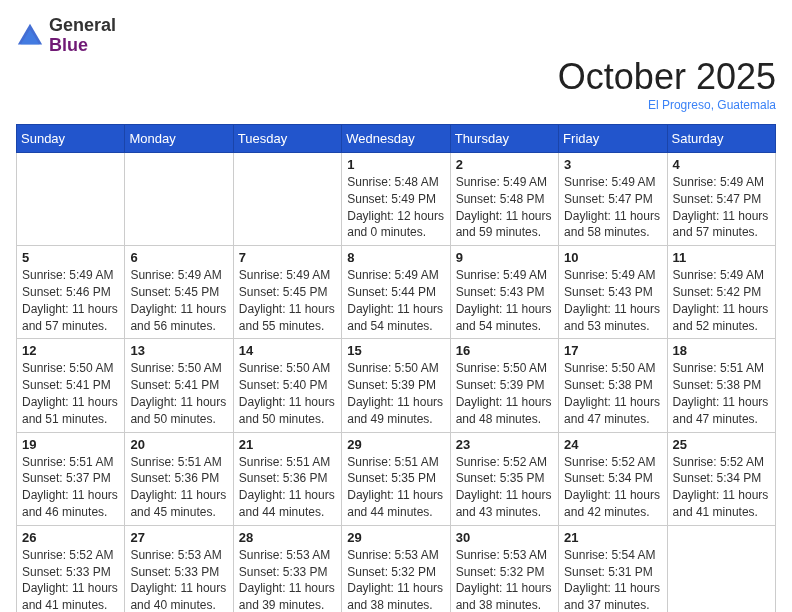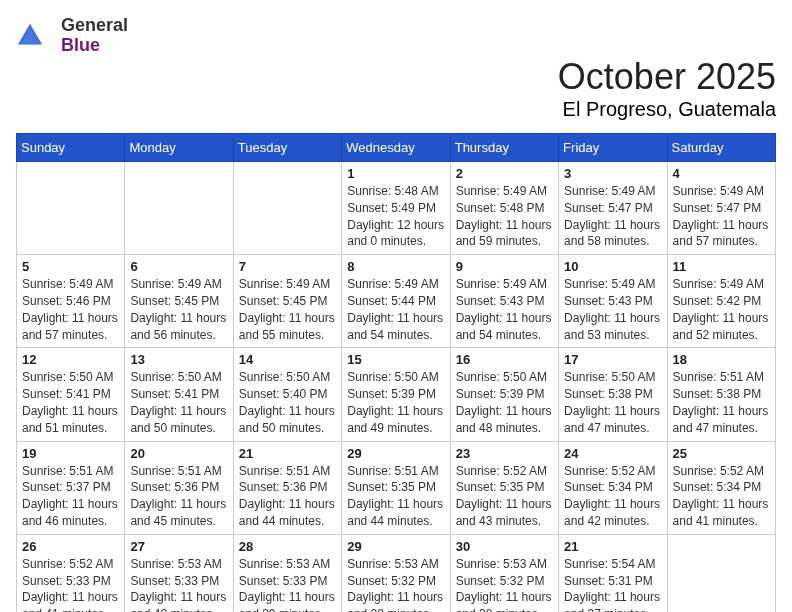--- a/index.html
+++ b/index.html
@@ -12,21 +12,21 @@
     }
     .header {
       display: flex;
       align-items: flex-start;
       justify-content: space-between;
       margin-bottom: 12px;
     }
     .logo {
       display: flex;
       align-items: center;
-      gap: 17px;
+      gap: 5px;
     }
     .logo-text {
       display: flex;
       flex-direction: column;
       line-height: 1.1;
     }
     .logo-general {
       font-size: 18px;
       font-weight: bold;
       color: #333;
@@ -43,22 +43,22 @@
     .title-block {
       text-align: right;
     }
     .month-title {
       font-size: 36px;
       font-weight: 300;
       color: #222;
       margin-top: 40px;
     }
     .subtitle {
-      font-size: 20px;
-      color: #000000;
+      font-size: 12px;
+      color: #3b82f6;
       text-align: right;
     }
     .calendar {
       width: 100%;
       border-collapse: collapse;
       border: 1px solid #ccc;
     }
     .calendar th {
       background: #2255cc;
       color: #fff;

